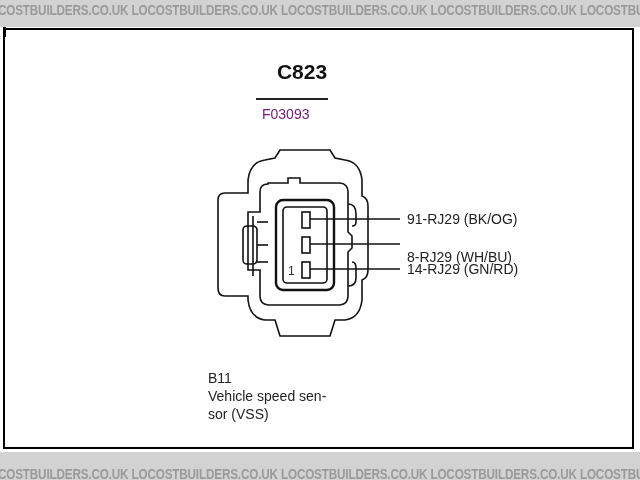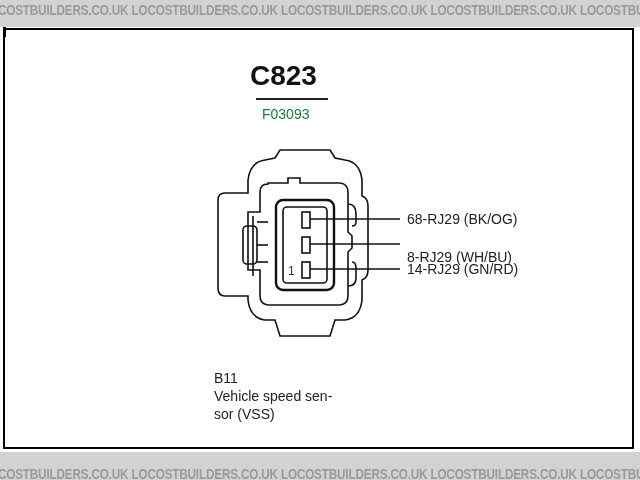--- a/index.html
+++ b/index.html
@@ -5,25 +5,25 @@
   html, body { margin:0; padding:0; }
   body { width:640px; height:480px; position:relative; overflow:hidden; background:#ffffff; font-family:"Liberation Sans", sans-serif; }
   .wm-band { position:absolute; left:0; width:640px; background:#d2d2d2; overflow:hidden; }
   .wm-top { top:0; height:27px; }
   .wm-bottom { top:452px; height:28px; }
   .wm-text { position:absolute; white-space:nowrap; font-family:"Liberation Sans", sans-serif; font-weight:bold; font-size:15px; color:#9a9a9a; letter-spacing:-0.2px; transform:scaleX(0.78); transform-origin:left top; }
   .wm-top .wm-text { top:1px; left:-18px; }
   .wm-bottom .wm-text { top:13px; left:-18px; }
   .frame { position:absolute; left:3px; top:28px; width:631px; height:421px; border:2px solid #000; border-right-width:2px; box-sizing:border-box; background:#fff; }
   .frame-tick-left { position:absolute; left:3px; top:27px; width:3px; height:10px; background:#000; }
-  .title { position:absolute; left:250px; top:60px; width:104px; font-weight:bold; font-size:28px; color:#111; }
+  .title { position:absolute; left:250px; top:60px; width:104px; text-align:center; font-weight:bold; font-size:21px; color:#111; }
   .title-rule { position:absolute; left:256px; top:98px; width:72px; height:2px; background:#222; }
-  .subtitle { position:absolute; left:262px; top:106px; font-size:14px; color:#15803d; }
+  .subtitle { position:absolute; left:262px; top:106px; font-size:14px; color:#701a75; }
   .pin-label { position:absolute; left:407px; font-size:14px; color:#222; white-space:nowrap; }
-  .desc { position:absolute; left:214px; font-size:14px; color:#222; line-height:18px; }
+  .desc { position:absolute; left:208px; font-size:14px; color:#222; line-height:18px; }
   svg.connector { position:absolute; left:0; top:0; }
 </style>
 </head>
 <body>
 
 <div class="wm-band wm-top">
   <span class="wm-text">LOCOSTBUILDERS.CO.UK   LOCOSTBUILDERS.CO.UK   LOCOSTBUILDERS.CO.UK   LOCOSTBUILDERS.CO.UK   LOCOSTBUILDERS.CO.UK</span>
 </div>
 
 <div class="frame"></div>
@@ -56,21 +56,21 @@
     <rect x="302" y="237" width="8" height="16"></rect>
     <rect x="302" y="262" width="8" height="16"></rect>
 
     <line x1="310" y1="219" x2="400" y2="219"></line>
     <line x1="310" y1="244" x2="400" y2="244"></line>
     <line x1="310" y1="269" x2="400" y2="269"></line>
   </g>
   <text x="288" y="275" font-family="Liberation Sans, sans-serif" font-size="12" fill="#333">1</text>
 </svg>
 
-<div class="pin-label" style="top:211px">68-RJ29 (BK/OG)</div>
+<div class="pin-label" style="top:211px">91-RJ29 (BK/OG)</div>
 <div class="pin-label" style="top:249px">8-RJ29 (WH/BU)</div>
 <div class="pin-label" style="top:261px">14-RJ29 (GN/RD)</div>
 
 <div class="desc" style="top:369px">B11</div>
 <div class="desc" style="top:387px">Vehicle speed sen-</div>
 <div class="desc" style="top:405px">sor (VSS)</div>
 
 <div class="wm-band wm-bottom">
   <span class="wm-text">LOCOSTBUILDERS.CO.UK   LOCOSTBUILDERS.CO.UK   LOCOSTBUILDERS.CO.UK   LOCOSTBUILDERS.CO.UK   LOCOSTBUILDERS.CO.UK</span>
 </div>

